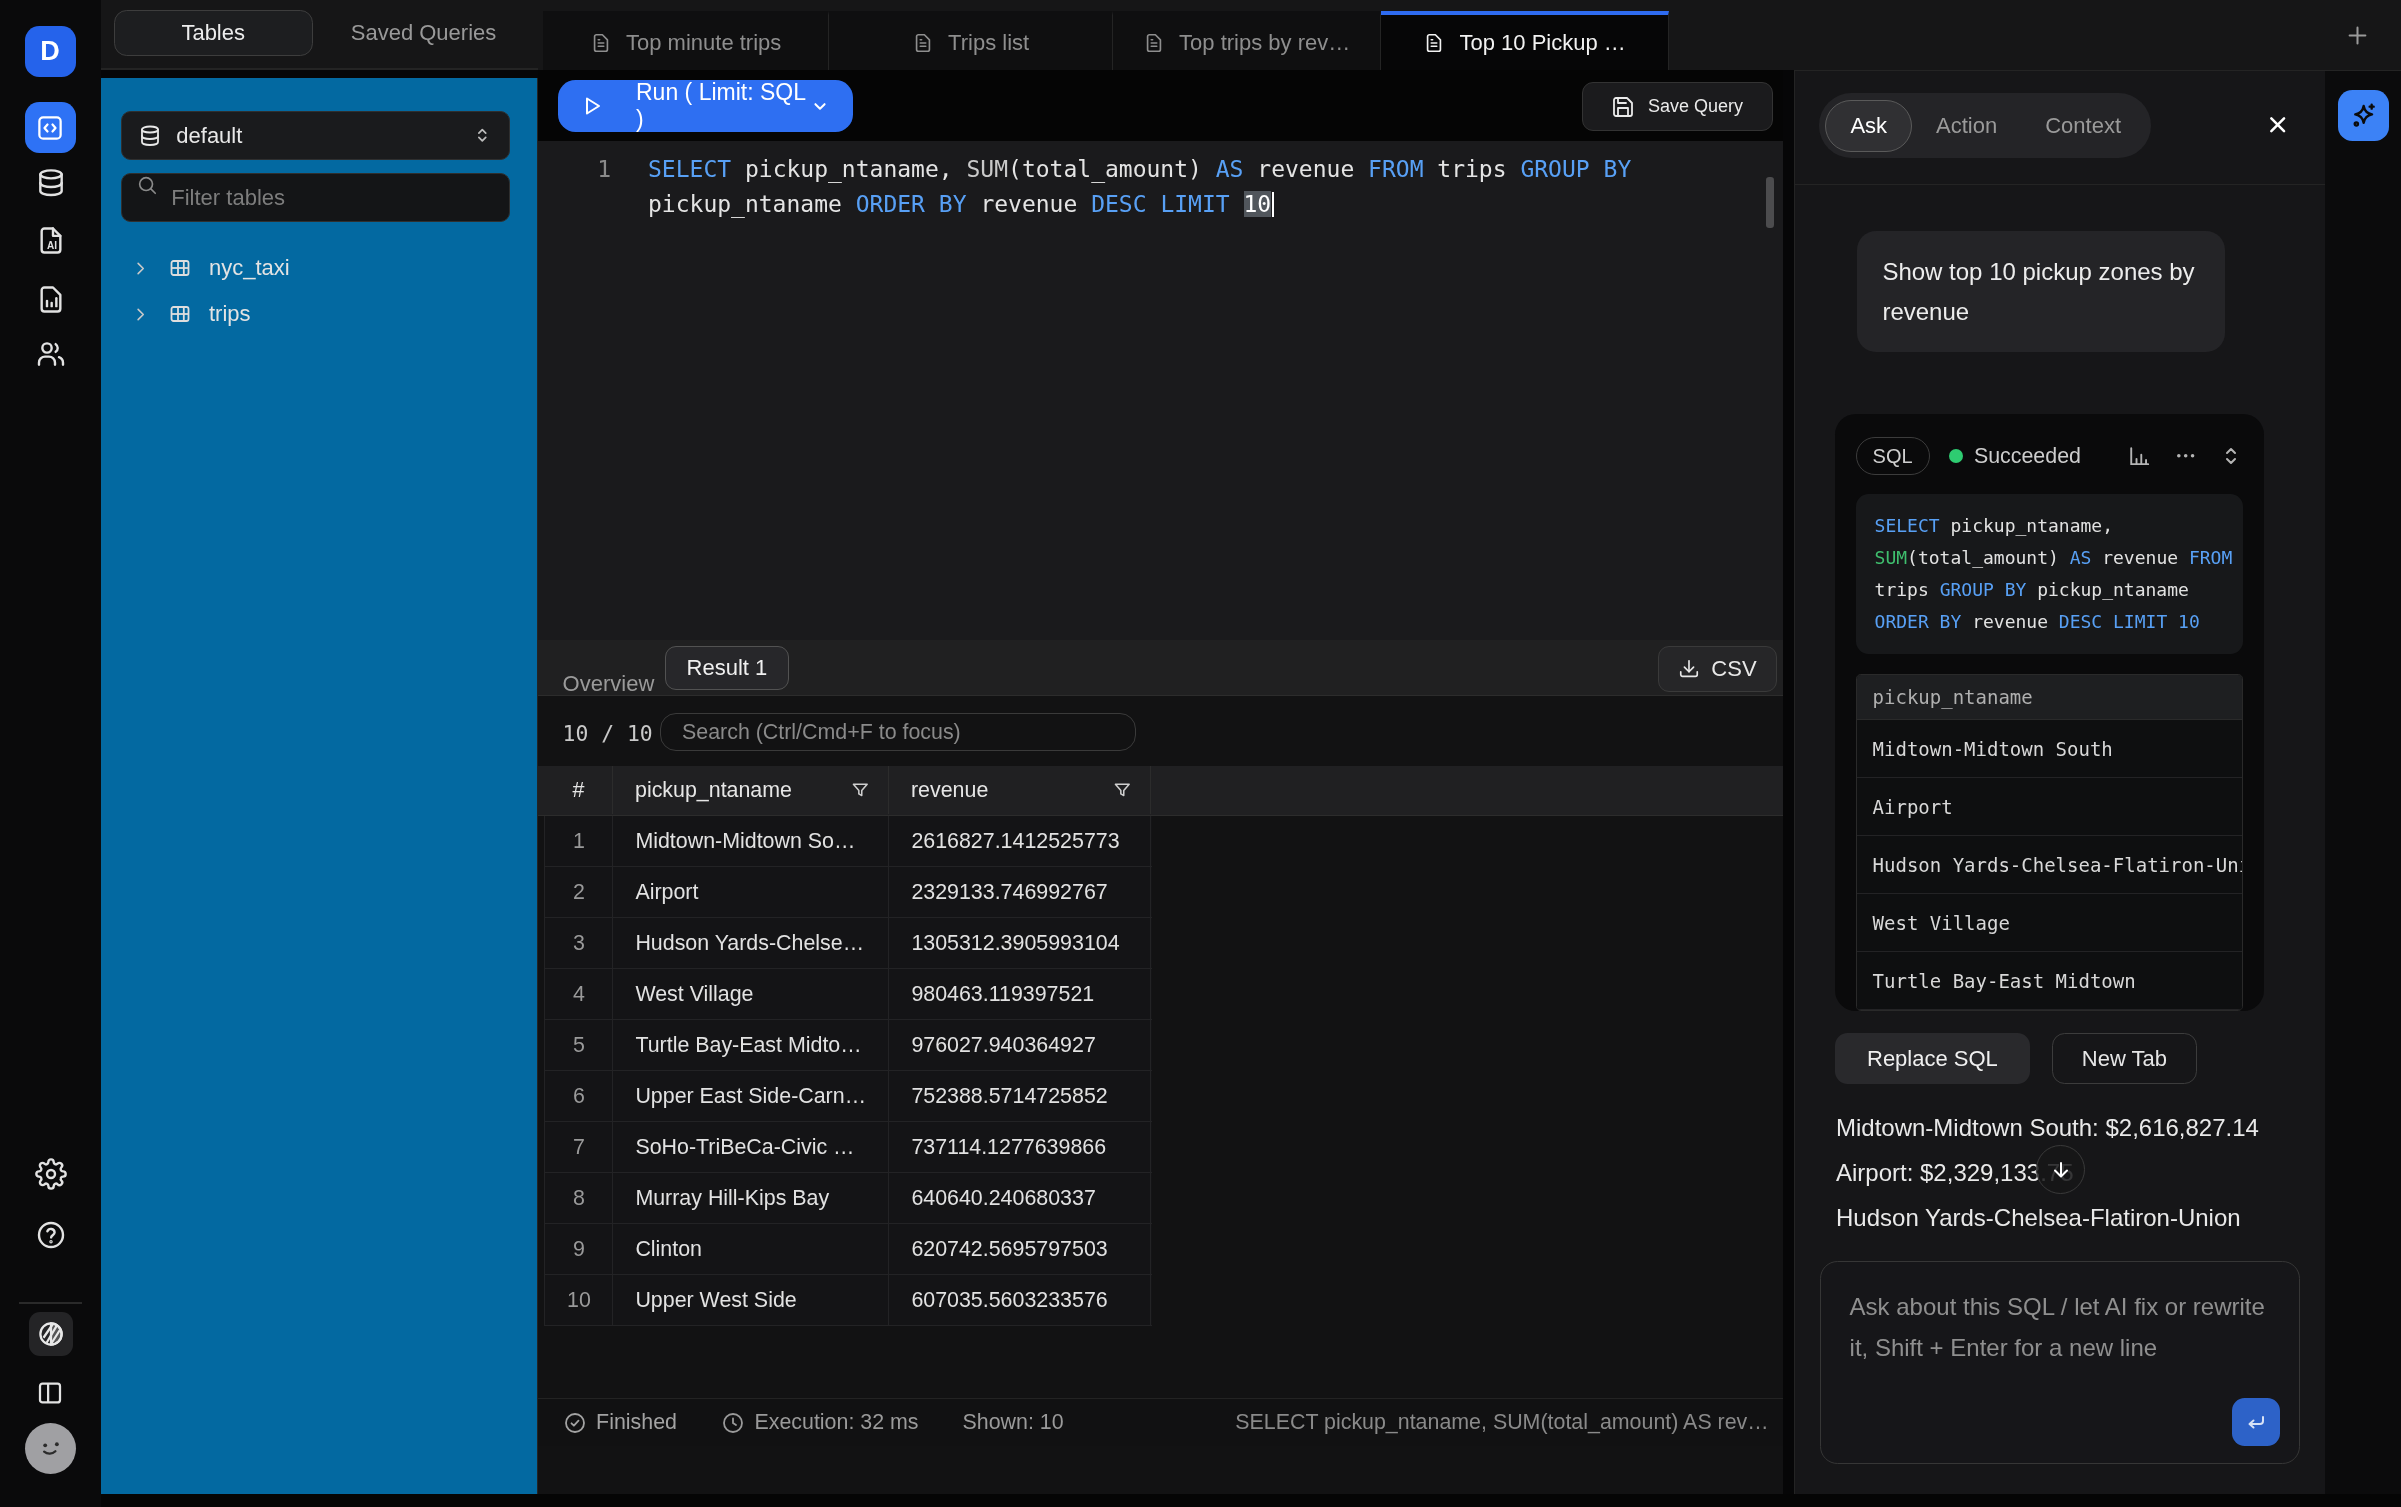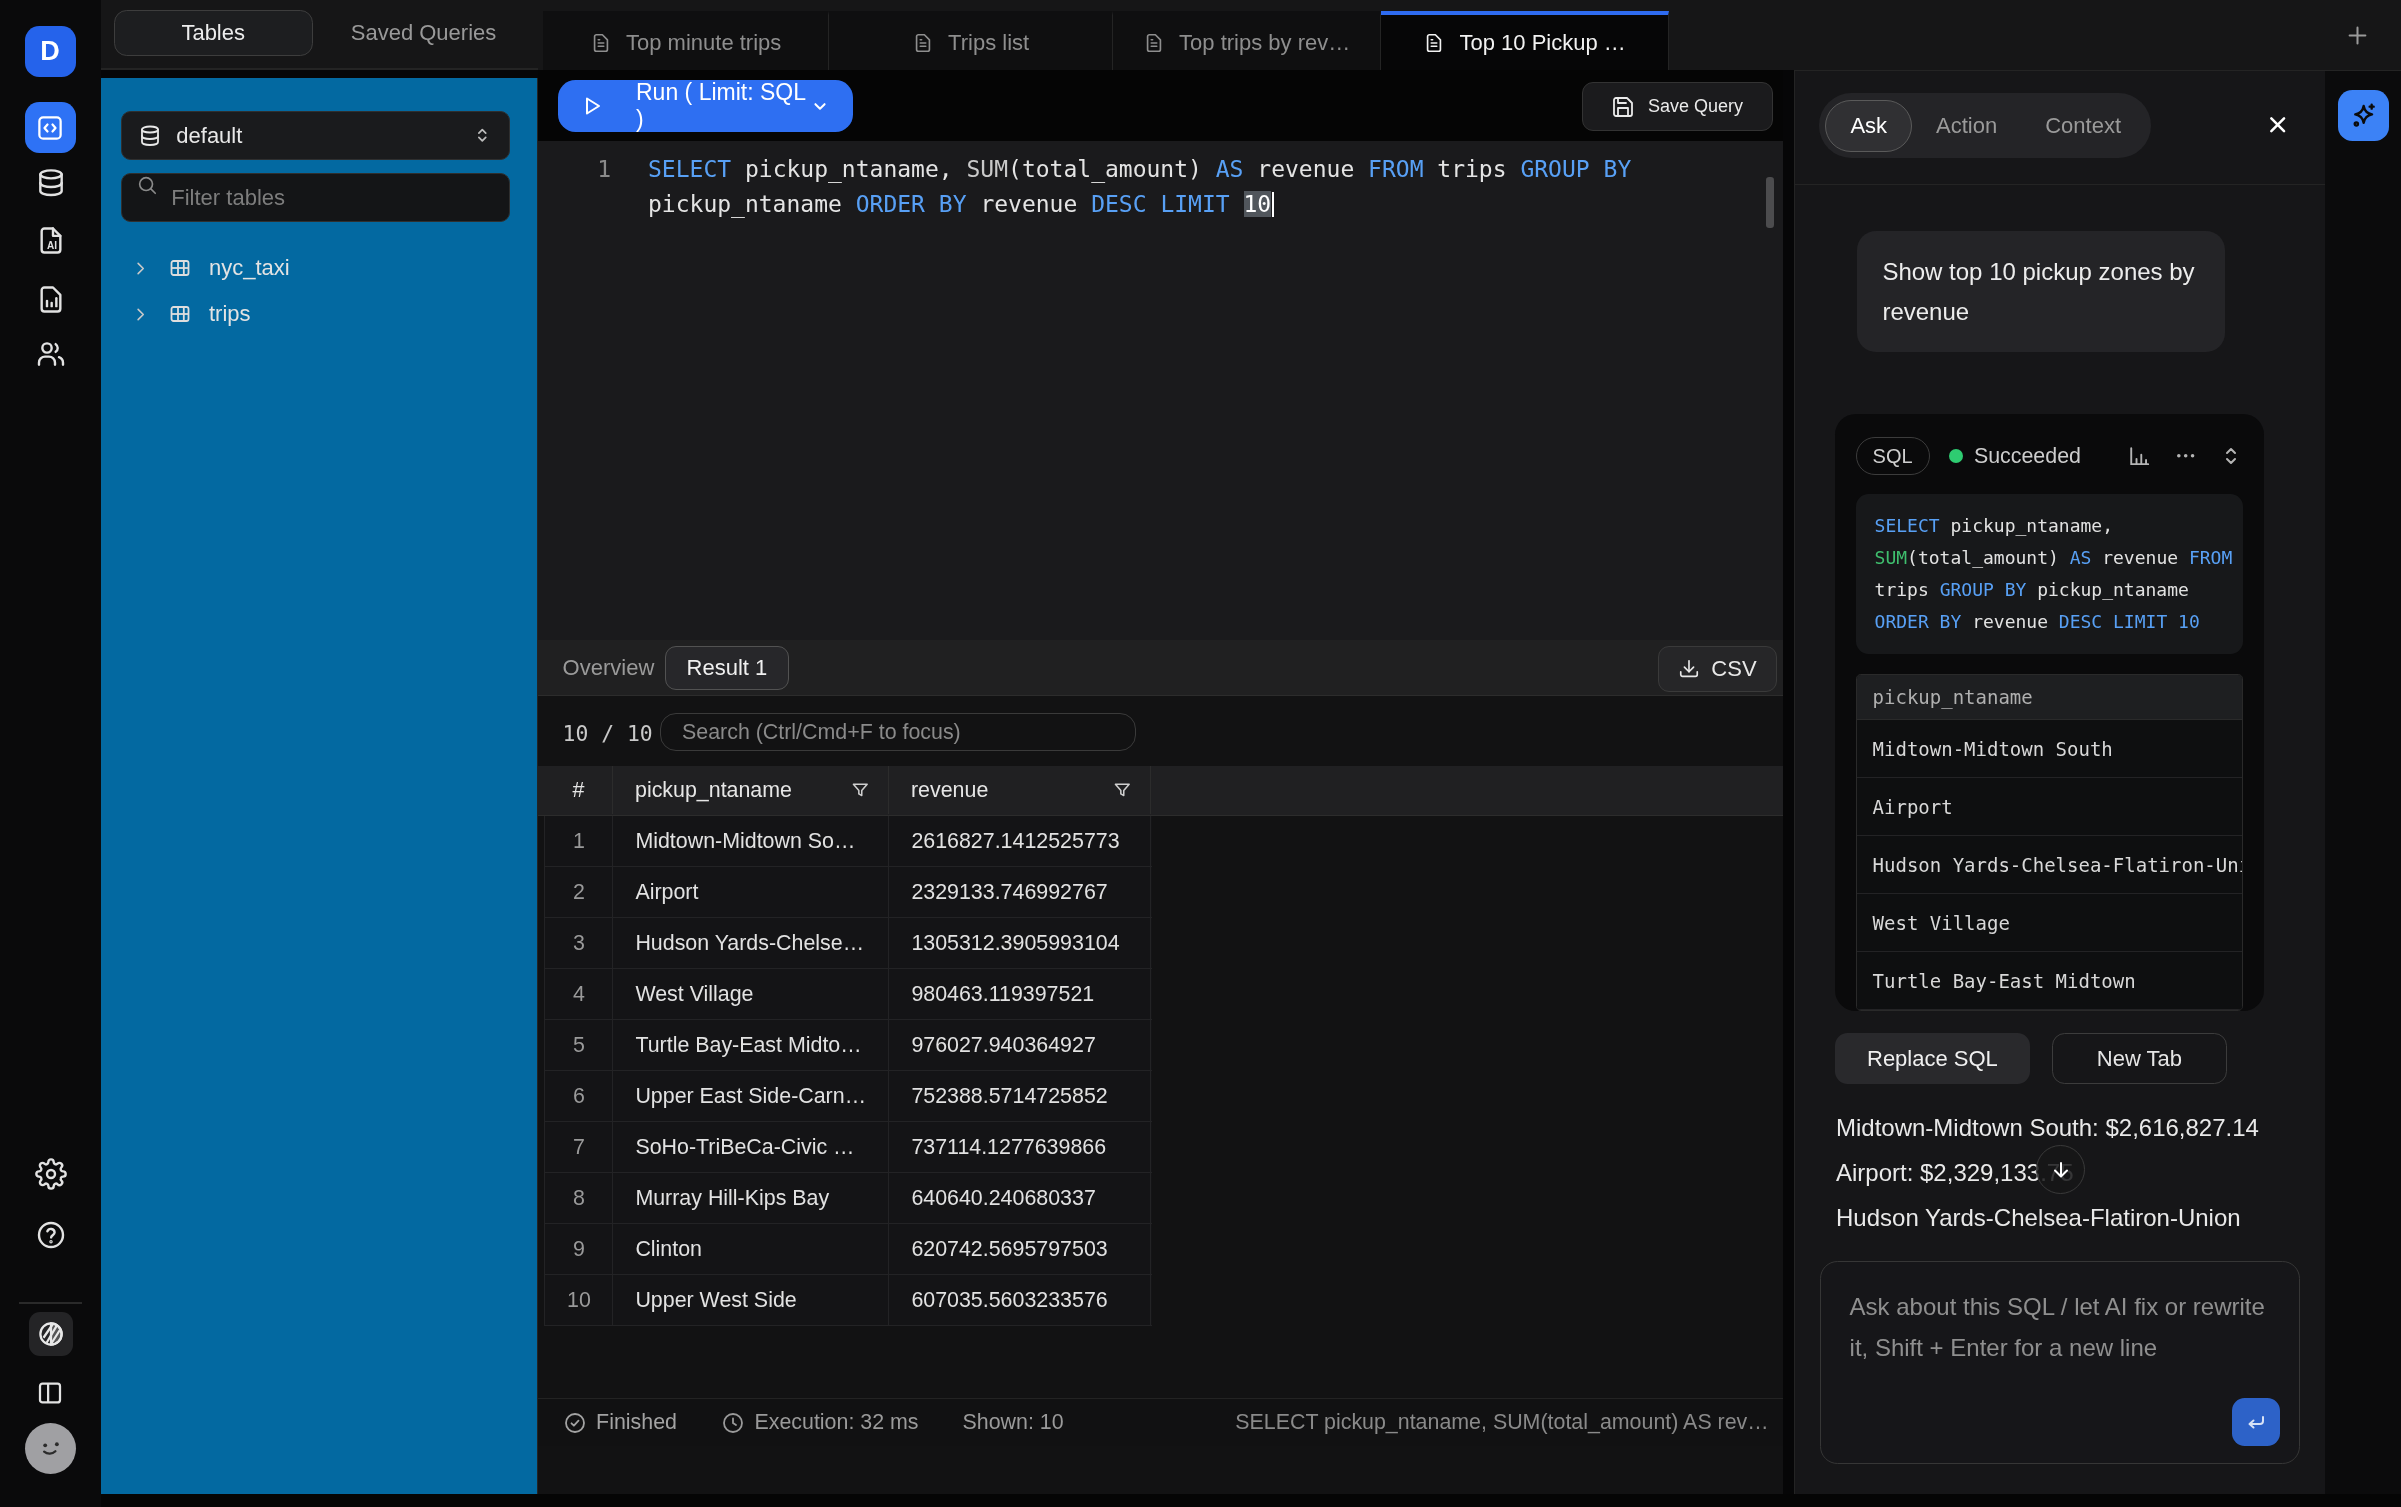--- a/index.html
+++ b/index.html
@@ -49,21 +49,21 @@
   .ed-line{position:absolute;left:110px;font-family:"DejaVu Sans Mono",monospace;font-size:23px;line-height:35px;white-space:pre;color:#e4e4e4}
   .gutter{position:absolute;left:46px;width:27px;text-align:right;font-family:"DejaVu Sans Mono",monospace;font-size:23px;line-height:35px;color:#8a8a8a}
   .editor .tok-kw{color:#58a0f5}.editor .tok-id{color:#e4e4e4}.editor .tok-fn{color:#c9c9c9}
   .tok-sel{background:#51565c;color:#fff}
   .caret{display:inline-block;width:2.4px;height:25.4px;background:#fff;vertical-align:text-bottom;margin-left:0.8px}
   .ed-scroll{position:absolute;right:9.5px;top:36px;width:7.1px;height:51px;background:#4c4c4e;border-radius:3.2px}
 
   
   .results{position:absolute;left:0;top:570px;width:100%;height:806px;background:#121213}
   .res-head{position:absolute;left:0;top:0;width:100%;height:56px;background:#202021;border-bottom:1.6px solid #2c2c2c;box-sizing:border-box}
-  .ov-label{position:absolute;left:24.6px;top:0;height:55px;display:flex;align-items:center;font-size:22px;color:#9a9a9a}
+  .ov-label{position:absolute;left:24.6px;top:16px;height:55px;display:flex;align-items:center;font-size:22px;color:#9a9a9a}
   .result-pill{position:absolute;left:127px;top:6.4px;height:44px;box-sizing:border-box;padding:0 20.6px;border:1.6px solid #525252;border-radius:11px;background:#27272a;display:flex;align-items:center;font-size:22px;color:#f0f0f0}
   .csv-btn{position:absolute;right:6.4px;top:5.6px;height:46px;box-sizing:border-box;padding:0 19px;border:1.6px solid #3a3a3a;background:#262628;border-radius:11px;display:flex;align-items:center;gap:11px;font-size:22px;color:#e8e8e8}
   .count{position:absolute;left:24.6px;top:75px;height:37px;display:flex;align-items:center;font-family:"DejaVu Sans Mono",monospace;font-size:21.4px;color:#c9c9c9}
   .searchbox{position:absolute;left:122px;top:73px;width:476px;height:38px;box-sizing:border-box;border:1.6px solid #3a3a3a;border-radius:16px;display:flex;align-items:center;padding:0 19px}
   .searchbox input{background:transparent;border:none;outline:none;width:100%;color:#cfcfcf;font-size:21.4px;font-family:"Liberation Sans",sans-serif}
   .searchbox input::placeholder{color:#8a8a8a}
   .thead{position:absolute;left:0;top:126px;width:100%;height:50px;background:#202022;border-bottom:1.6px solid #2c2c2c;box-sizing:border-box}
   .th{position:absolute;top:0;height:48px;display:flex;align-items:center;box-sizing:border-box;border-right:1.6px solid #2c2c2c;font-size:21.4px;color:#e6e6e6}
   .th .fico{margin-left:auto;margin-right:17.5px;color:#cfcfcf}
   .trows{position:absolute;left:6.4px;top:176px;width:608px;border-left:1.6px solid #232325;box-sizing:border-box}
@@ -92,21 +92,21 @@
   .gdot{width:14.3px;height:14.3px;border-radius:50%;background:#2ecc71;margin-left:19px}
   .succ{margin-left:11px;font-size:21.4px;color:#cdcdcd}
   .card-icons{margin-left:auto;display:flex;align-items:center;gap:20.6px;color:#b5b5b5}
   .codeblock{margin-top:16px;background:#17181a;border-radius:12.7px;padding:16px 19px;font-family:"DejaVu Sans Mono",monospace;font-size:18px;line-height:32px;white-space:pre;color:#e2e2e2}
   .codeblock .tok-kw{color:#58a0f5}.codeblock .tok-id{color:#e2e2e2}.codeblock .tok-fn{color:#3fbf6e}
   .minitable{margin-top:20.6px;border:1.6px solid #2a2a2a;border-radius:4.8px;font-family:"DejaVu Sans Mono",monospace;font-size:19px;overflow:hidden}
   .mt-head{background:#1e1f21;padding:11px 16px;color:#b0b0b0;border-bottom:1.6px solid #2a2a2a}
   .mt-row{padding:17.5px 16px;color:#d8d8d8;background:#0e0f10;border-bottom:1.6px solid #232325;white-space:nowrap;overflow:hidden}
   .rp-actions{position:absolute;left:40px;top:962px;display:flex;gap:22px}
   .btn-replace{height:51px;padding:0 32px;background:#29292c;border-radius:12.7px;font-size:22px;color:#f0f0f0;display:flex;align-items:center}
-  .btn-newtab{height:51px;padding:0 44px;border:1.6px solid #3c3c3c;border-radius:12.7px;font-size:22px;color:#e6e6e6;display:flex;align-items:center;box-sizing:border-box}
+  .btn-newtab{height:51px;padding:0 29px;border:1.6px solid #3c3c3c;border-radius:12.7px;font-size:22px;color:#e6e6e6;display:flex;align-items:center;box-sizing:border-box}
   .summary{position:absolute;left:41px;top:1034px;font-size:24px;line-height:45px;color:#e9e9e9}
   .scrolldown{position:absolute;left:241px;top:1074px;width:49px;height:49px;border-radius:50%;background:rgba(22,22,23,.85);border:1.6px solid #3a3a3a;display:flex;align-items:center;justify-content:center;color:#fff;box-sizing:border-box}
   .askinput{position:absolute;left:24.6px;top:1190px;width:480px;height:203px;box-sizing:border-box;background:#161619;border:1.6px solid #363636;border-radius:17.5px}
   .askinput textarea{position:absolute;inset:0;background:transparent;border:none;outline:none;resize:none;padding:24px 29px;font-size:24px;line-height:41px;color:#cfcfcf;font-family:"Liberation Sans",sans-serif}
   .askinput textarea::placeholder{color:#8f8f8f}
   .send{position:absolute;right:19px;bottom:17.5px;width:48px;height:48px;background:#2d62c8;border-radius:12.7px;display:flex;align-items:center;justify-content:center;color:#d7e2f6}
 
   
   .rstrip{position:absolute;left:2325px;top:70px;width:76px;height:1424px;background:#0b0b0c;border-top:1.6px solid #242424;box-sizing:border-box}
   .ai-btn{position:absolute;left:12.7px;top:19px;width:51px;height:51px;background:#3c82f6;border-radius:14.3px;display:flex;align-items:center;justify-content:center;color:#0b0b0b}

